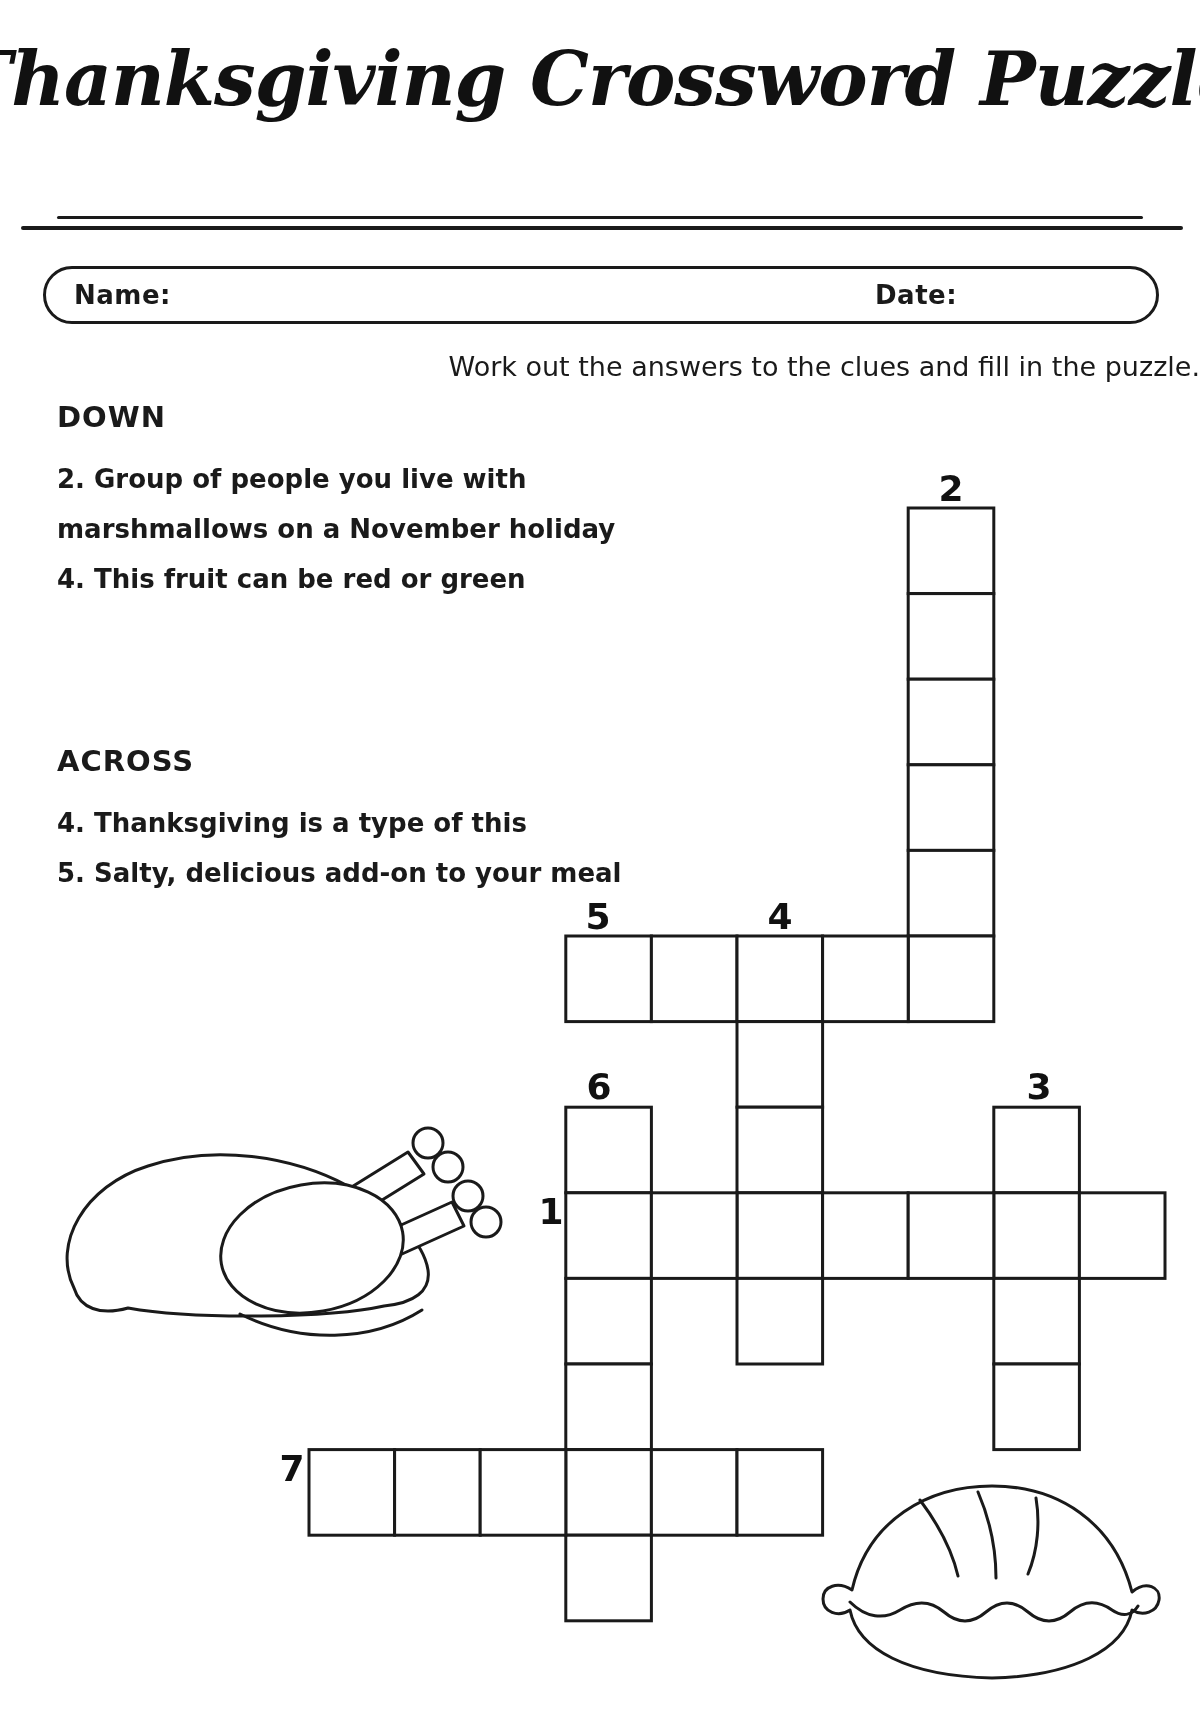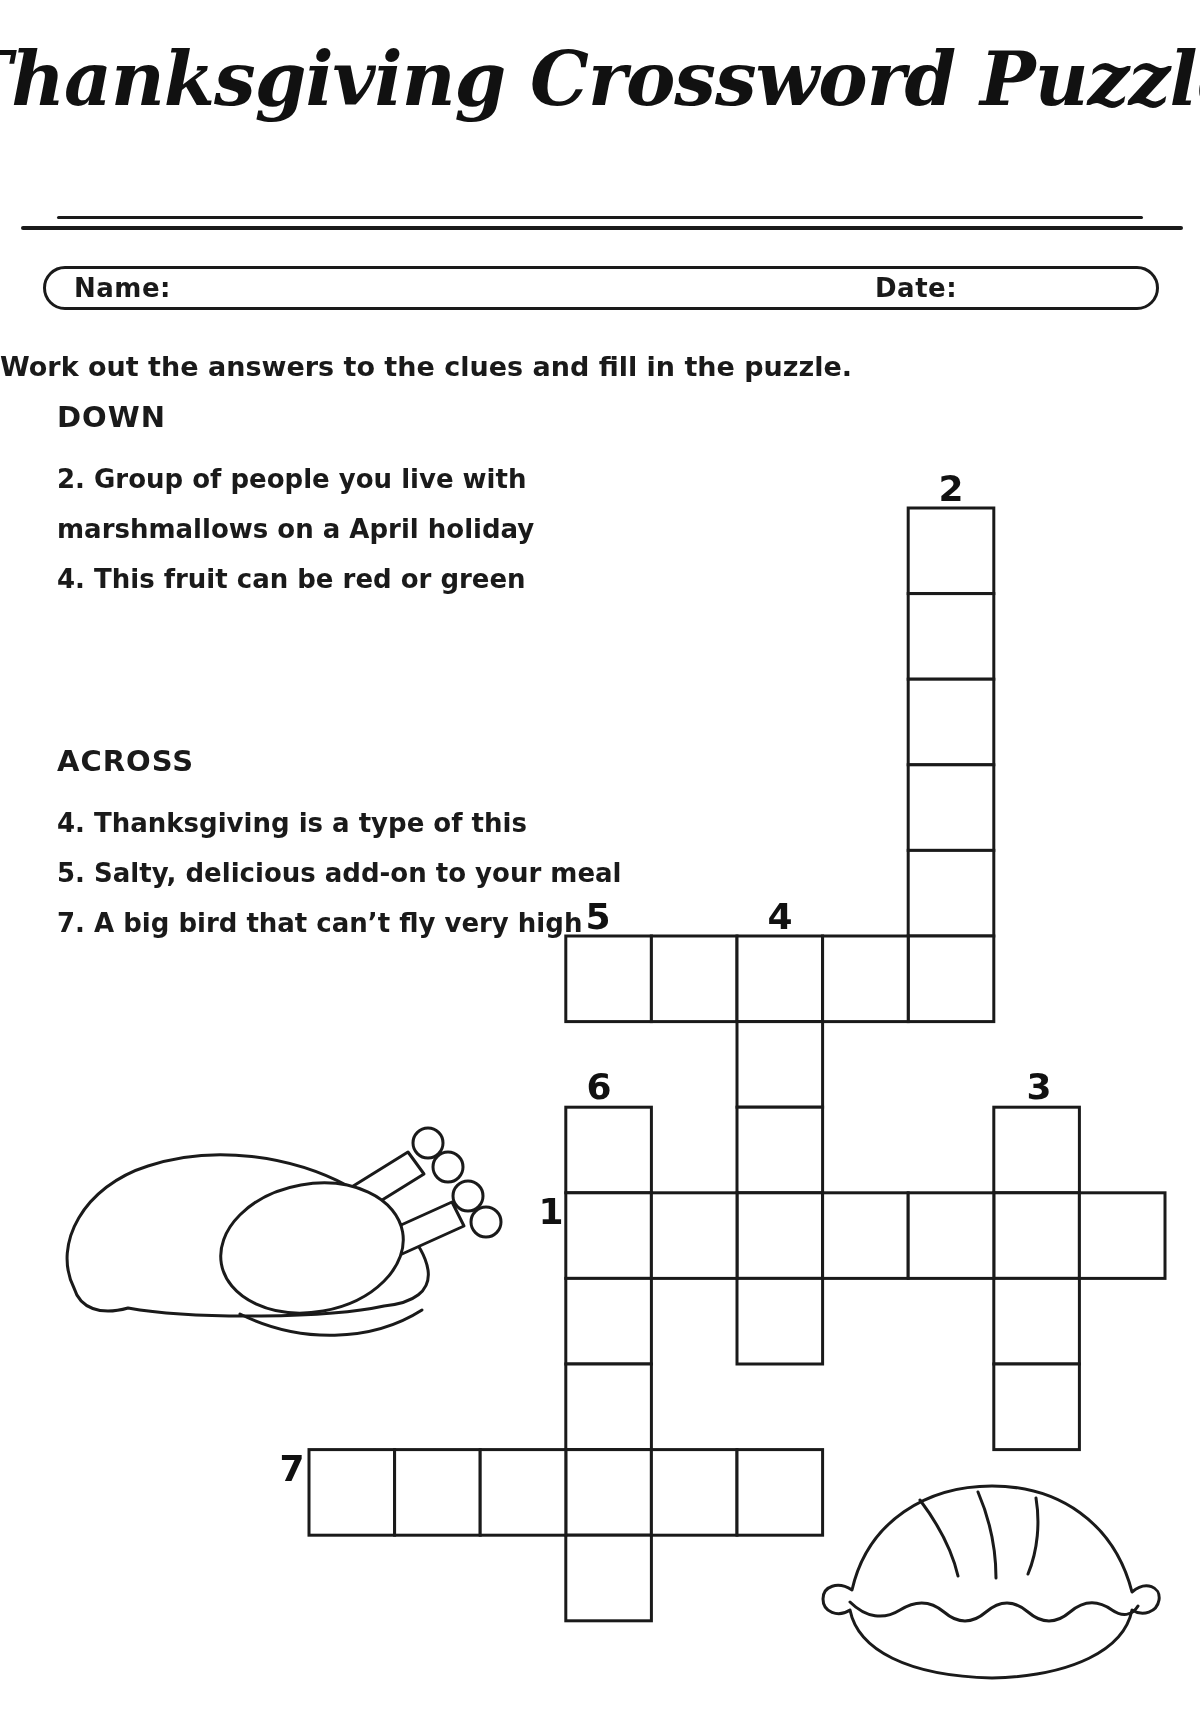--- a/index.html
+++ b/index.html
@@ -16,37 +16,37 @@
     margin:0; white-space:nowrap;
     font-family:"DejaVu Serif", serif; font-style:italic; font-weight:700;
     font-size:74px; letter-spacing:-1px; color:#111;
   }
 
   .rule { position:absolute; background:#1a1a1a; border-radius:2px; }
   .rule-a { left:57px;  top:216px; width:1086px; height:3px; }
   .rule-b { left:21px;  top:226px; width:1162px; height:4px; }
 
   .namebox {
-    position:absolute; left:43px; top:266px; width:1116px; height:44px;
+    position:absolute; left:43px; top:266px; width:1116px; height:58px;
     border:3px solid #1a1a1a; border-radius:29px; box-sizing:border-box;
     background:#fff;
   }
   .lbl {
     position:absolute; top:50%; transform:translateY(-50%);
     font-size:26px; font-weight:700; letter-spacing:0.5px;
   }
   .name-lbl { left:28px; }
   .date-lbl { left:829px; }
   .blank { position:absolute; top:6px; bottom:6px; }
   .name-blank { left:130px; width:600px; }
   .date-blank { left:880px; width:215px; }
 
   .instruction {
-    position:absolute; top:351px; left:0; width:1200px; text-align:left;
-    font-size:27px; font-weight:700;
+    position:absolute; top:351px; left:0; width:1200px; text-align:right;
+    font-size:27px; font-weight:400;
   }
 
   .clues { position:absolute; left:57px; }
   .clues-down { top:392px; }
   .clues-across { top:736px; }
   .clue-heading { font-size:29px; font-weight:700; line-height:50px; height:50px; margin-bottom:12px; letter-spacing:1px; }
   .clue-line { font-size:26px; font-weight:700; line-height:50px; white-space:nowrap; }
 
   #grid-svg { position:absolute; left:0; top:0; width:1200px; height:1714px; }
   .cell { fill:#ffffff; stroke:#1a1a1a; stroke-width:3; }
@@ -73,31 +73,30 @@
     <span class="lbl date-lbl">Date:</span>
     <span class="blank date-blank"></span>
   </div>
 
   <div class="instruction">Work out the answers to the clues and fill in the puzzle.</div>
 
   <section class="clues clues-down">
     <div class="clue-heading">DOWN</div>
     <div>
         <div class="clue-line">2. Group of people you live with</div>
-        <div class="clue-line">marshmallows on a April holiday</div>
+        <div class="clue-line">marshmallows on a November holiday</div>
         <div class="clue-line">4. This fruit can be red or green</div>
       </div>
   </section>
 
   <section class="clues clues-across">
     <div class="clue-heading">ACROSS</div>
     <div>
         <div class="clue-line">4. Thanksgiving is a type of this</div>
         <div class="clue-line">5. Salty, delicious add-on to your meal</div>
-        <div class="clue-line">7. A big bird that can’t fly very high</div>
       </div>
   </section>
 
   <svg id="grid-svg" viewBox="0 0 1200 1714" xmlns="http://www.w3.org/2000/svg">
 
     <g>
       <path class="sketch" d="M 74 1288
         C 52 1244 84 1186 148 1166
         C 214 1144 292 1156 348 1186
         C 394 1210 424 1244 428 1270

